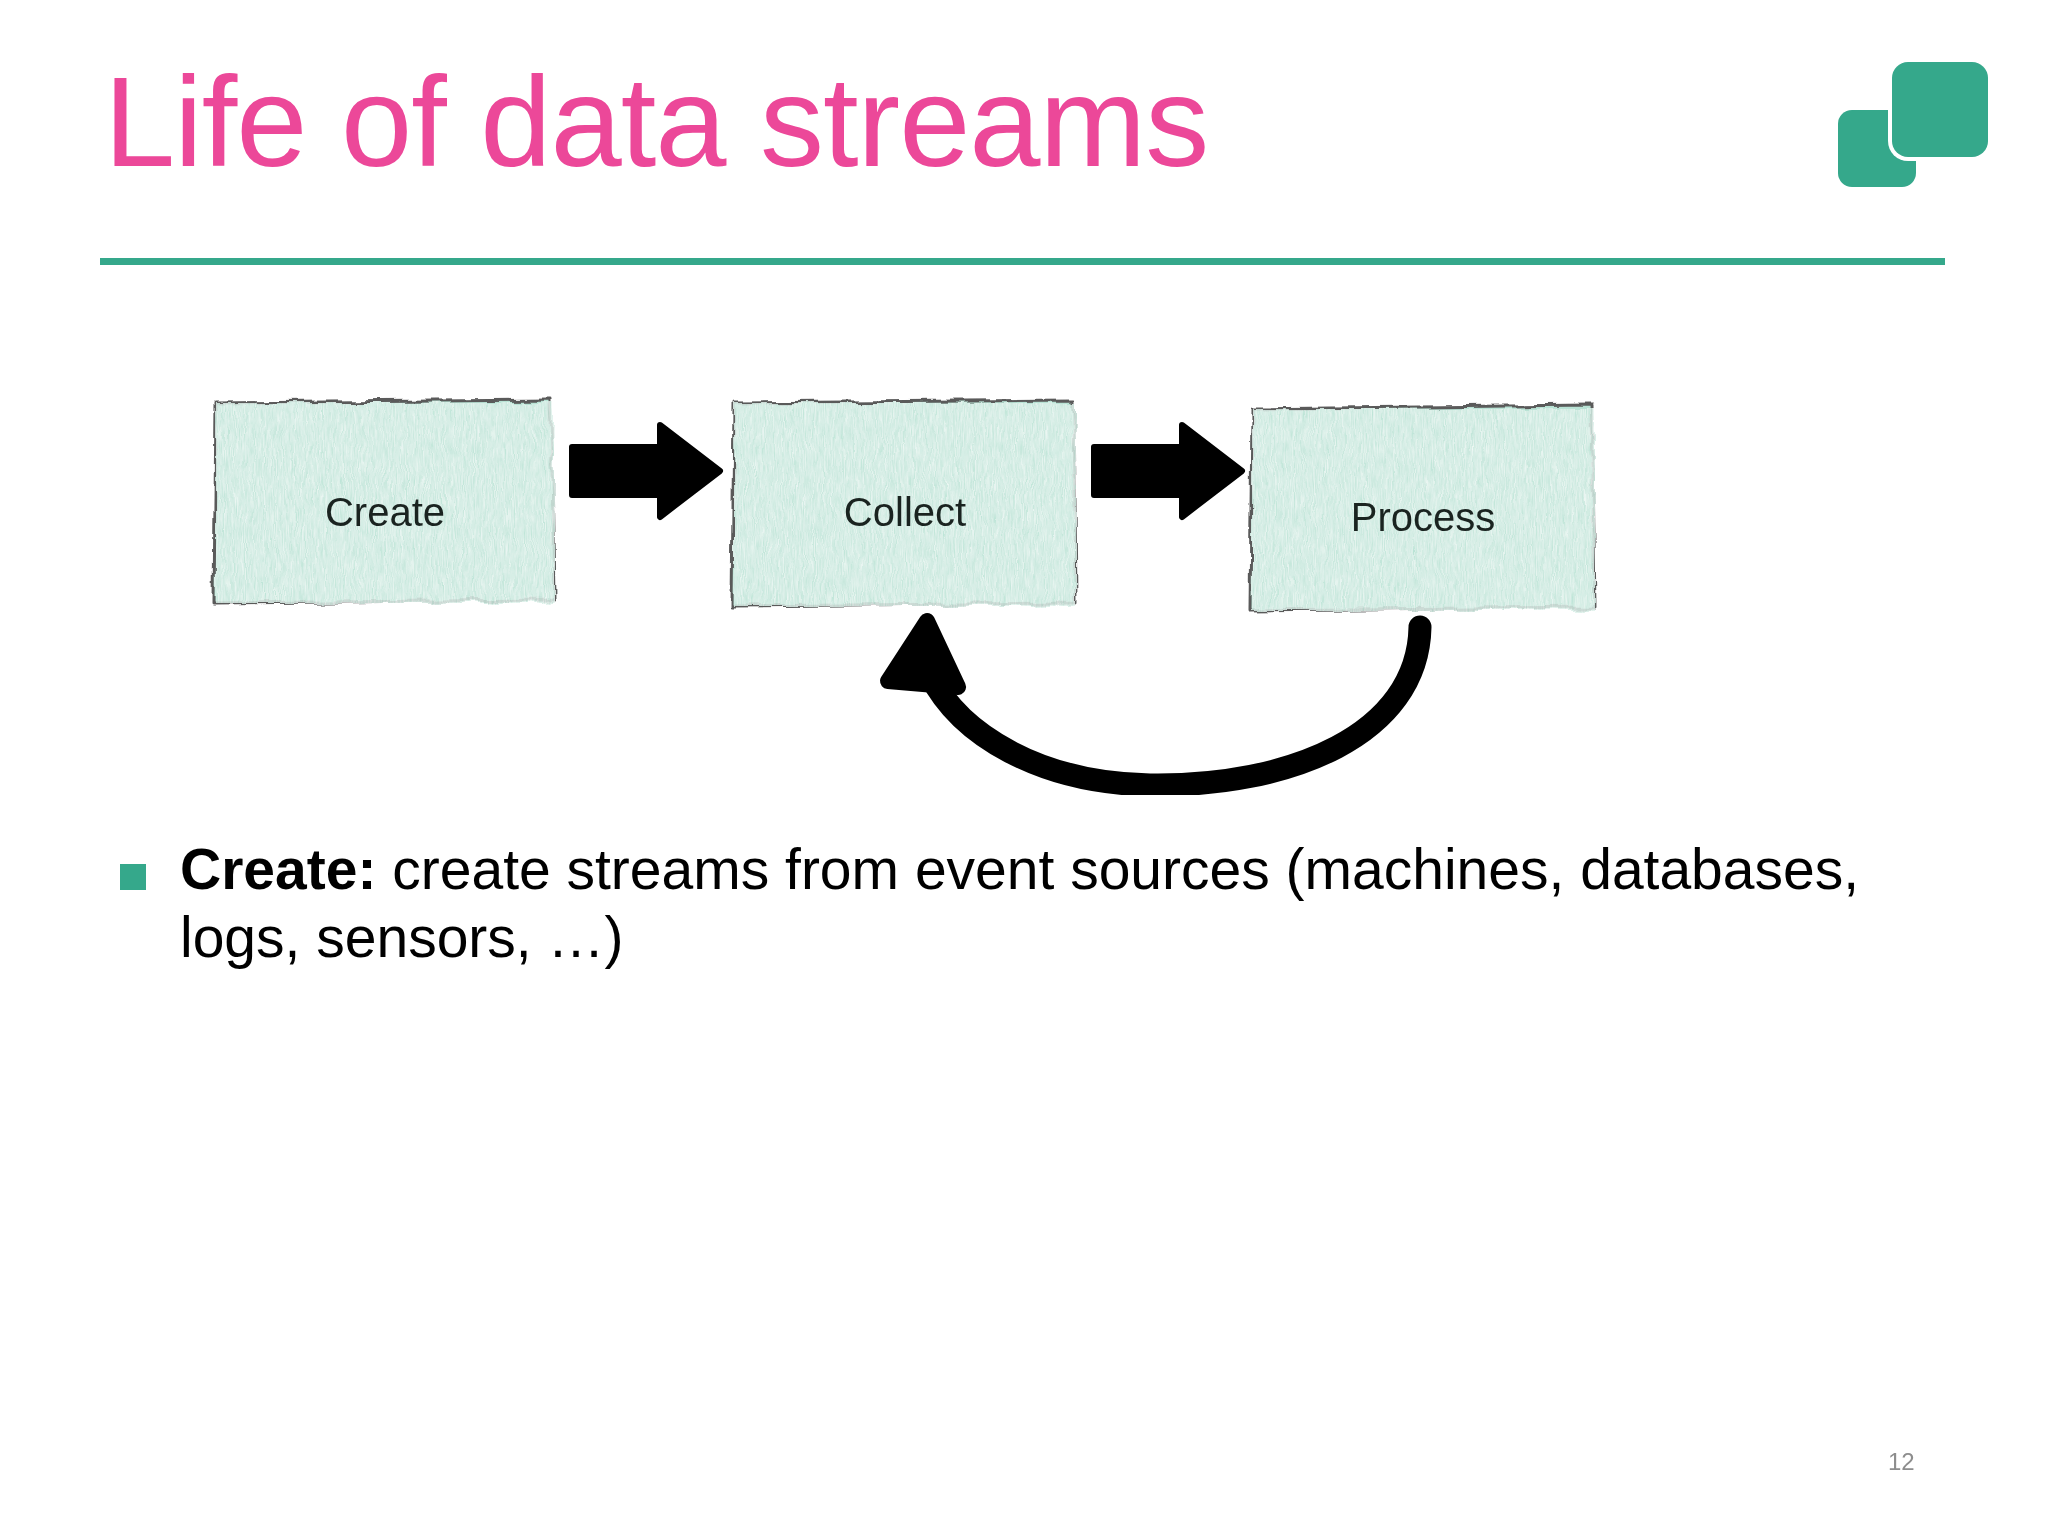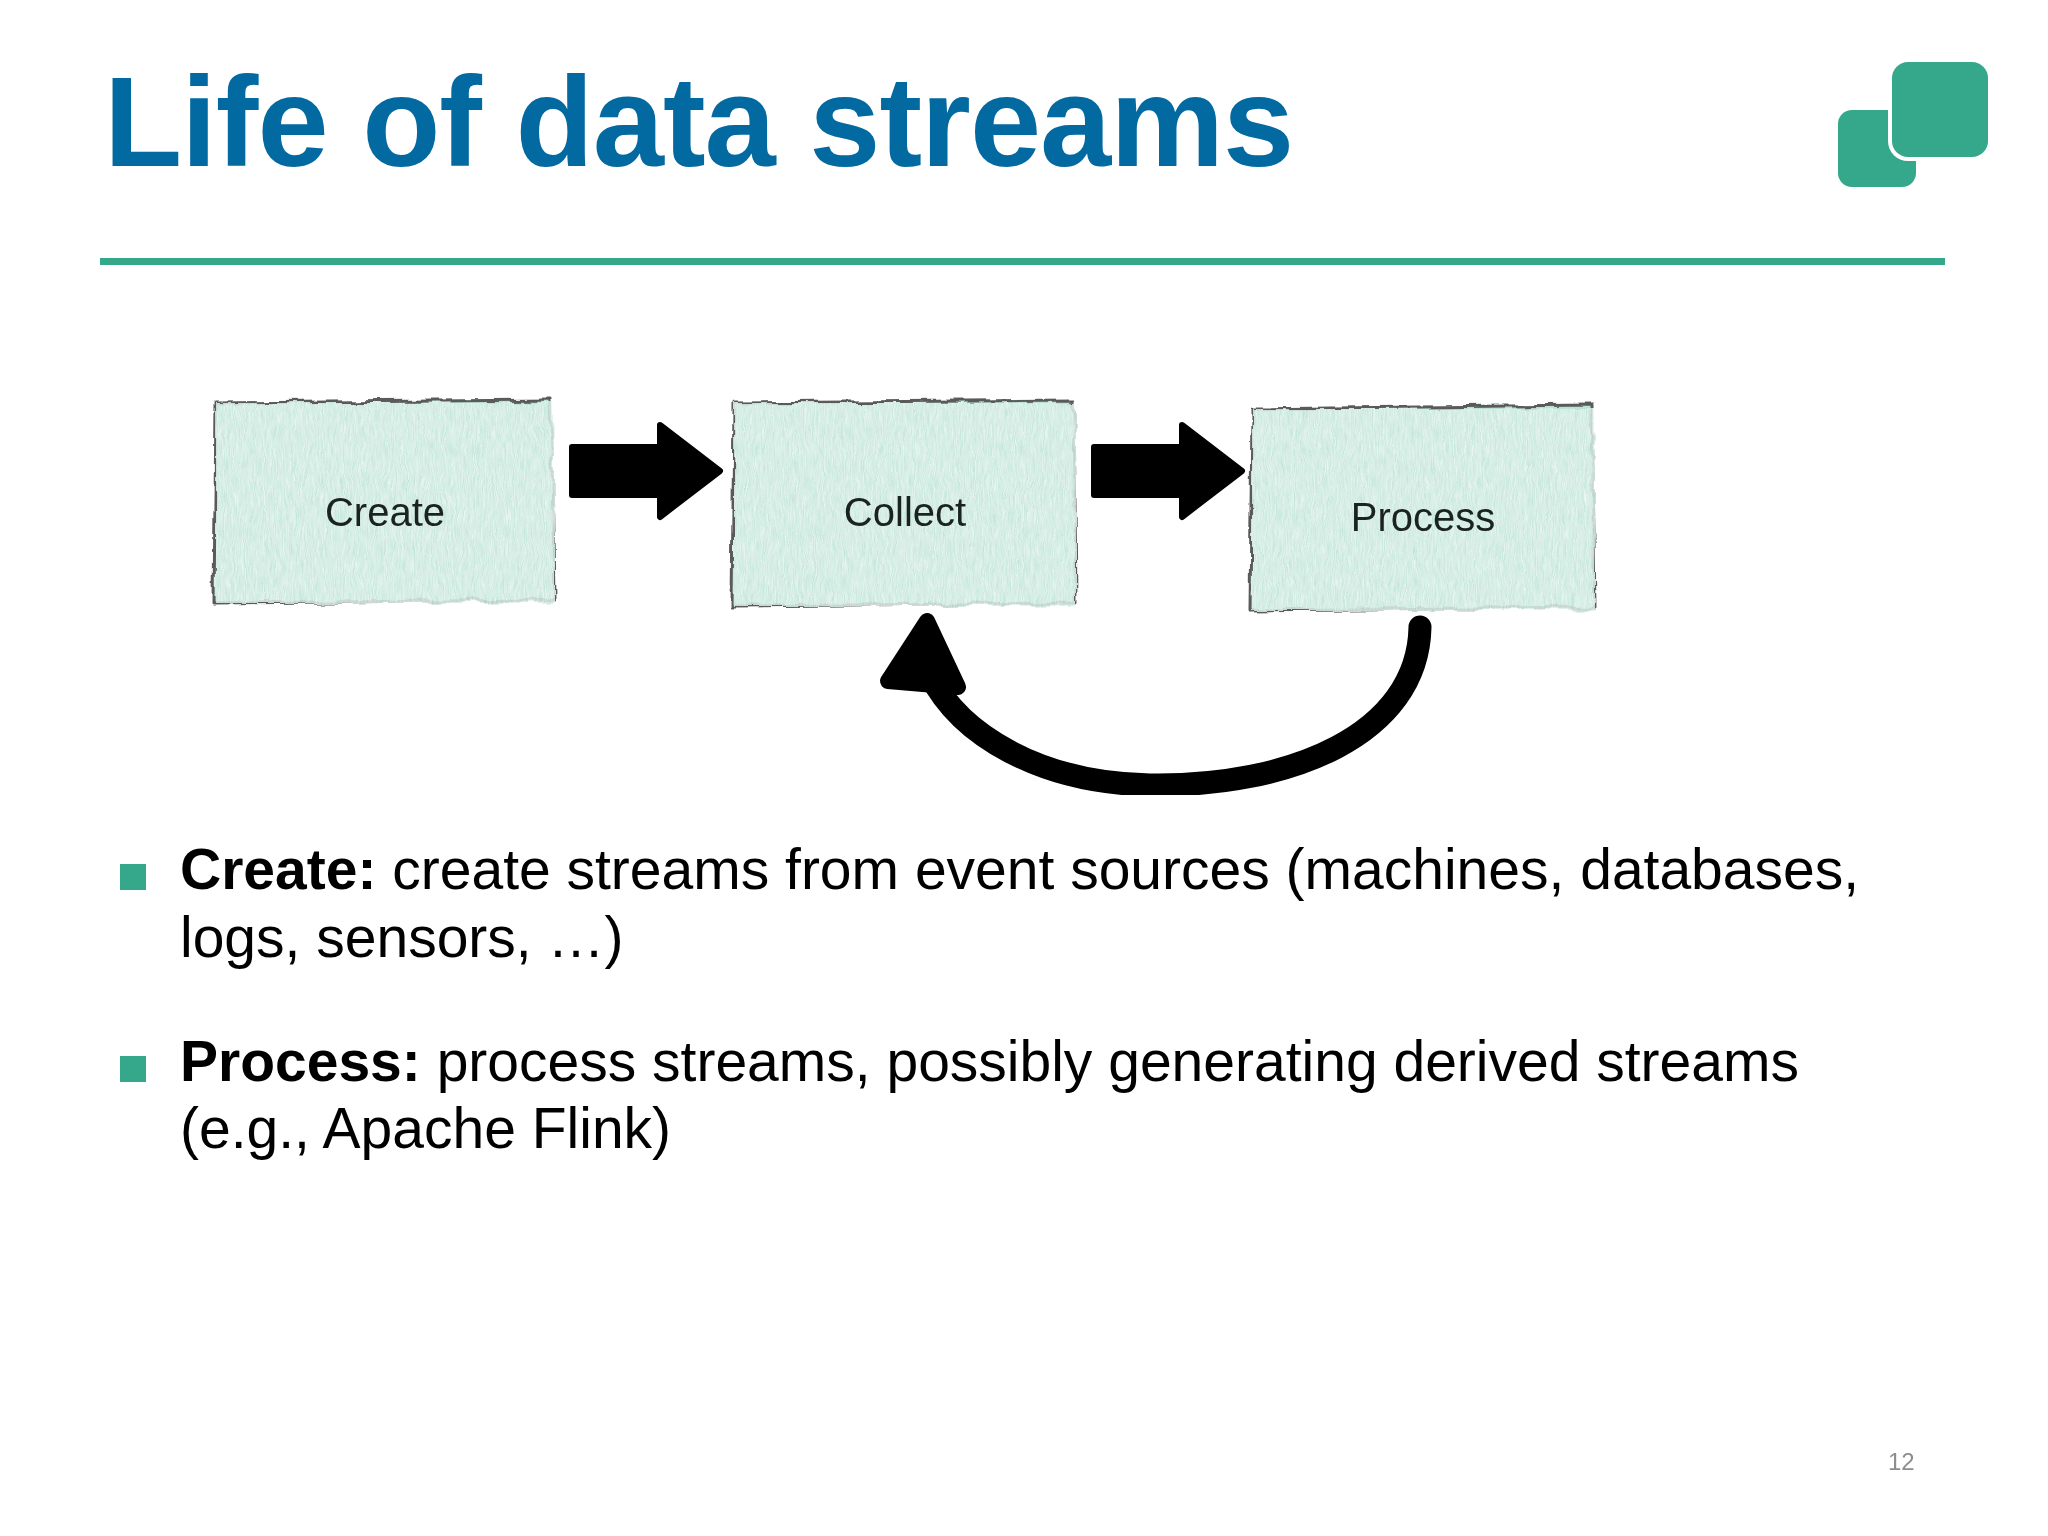--- a/index.html
+++ b/index.html
@@ -19,22 +19,22 @@
     overflow: hidden;
   }
 
   
   .title {
     position: absolute;
     left: 104px;
     top: 58px;
     font-size: 128px;
     line-height: 1.0;
-    font-weight: 700;
-    color: #0369a1;
+    font-weight: 400;
+    color: #ec4899;
     letter-spacing: -1px;
     white-space: nowrap;
   }
   .title-rule {
     position: absolute;
     left: 100px;
     top: 258px;
     width: 1845px;
     height: 7px;
     background: #35A88B;
@@ -189,22 +189,18 @@
   </div>
 
   <div class="bullets">
 
     <div class="bullet">
       <div class="bullet-marker"></div>
       <div class="bullet-text"><b>Create:</b><span> create streams from event sources (machines, databases, logs, sensors, …)</span></div>
     </div>
 
 
-    <div class="bullet">
-      <div class="bullet-marker"></div>
-      <div class="bullet-text"><b>Process:</b><span> process streams, possibly generating derived streams (e.g., Apache Flink)</span></div>
-    </div>
 
   </div>
 
   <div class="page-number">12</div>
 
 </div>
 
 </body></html>

